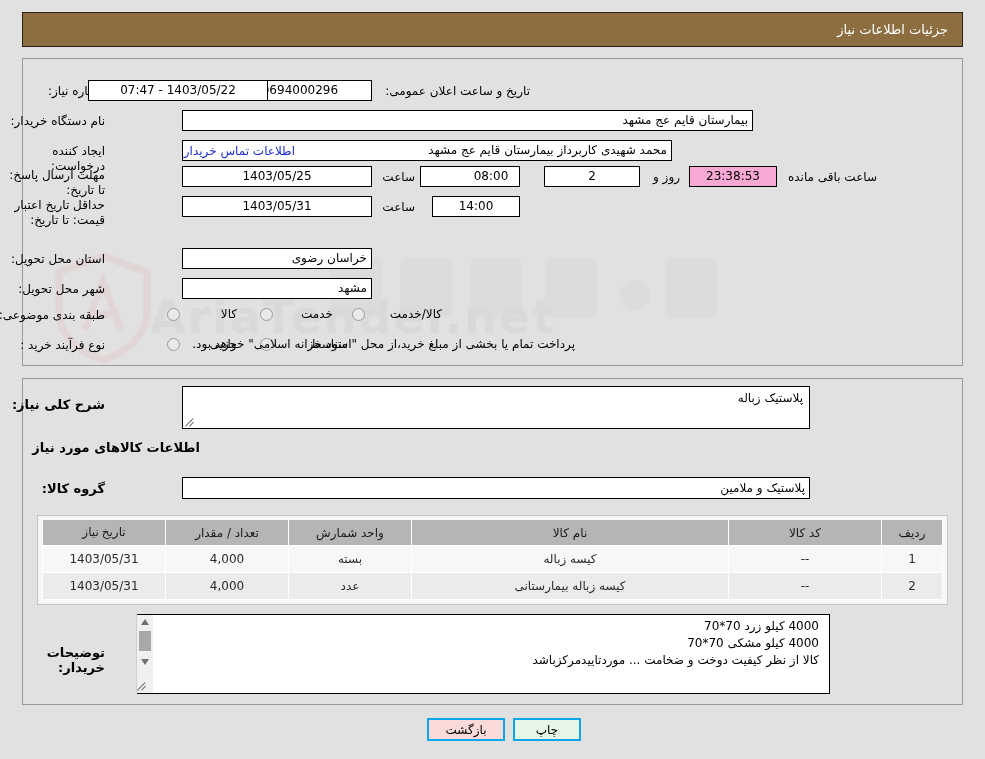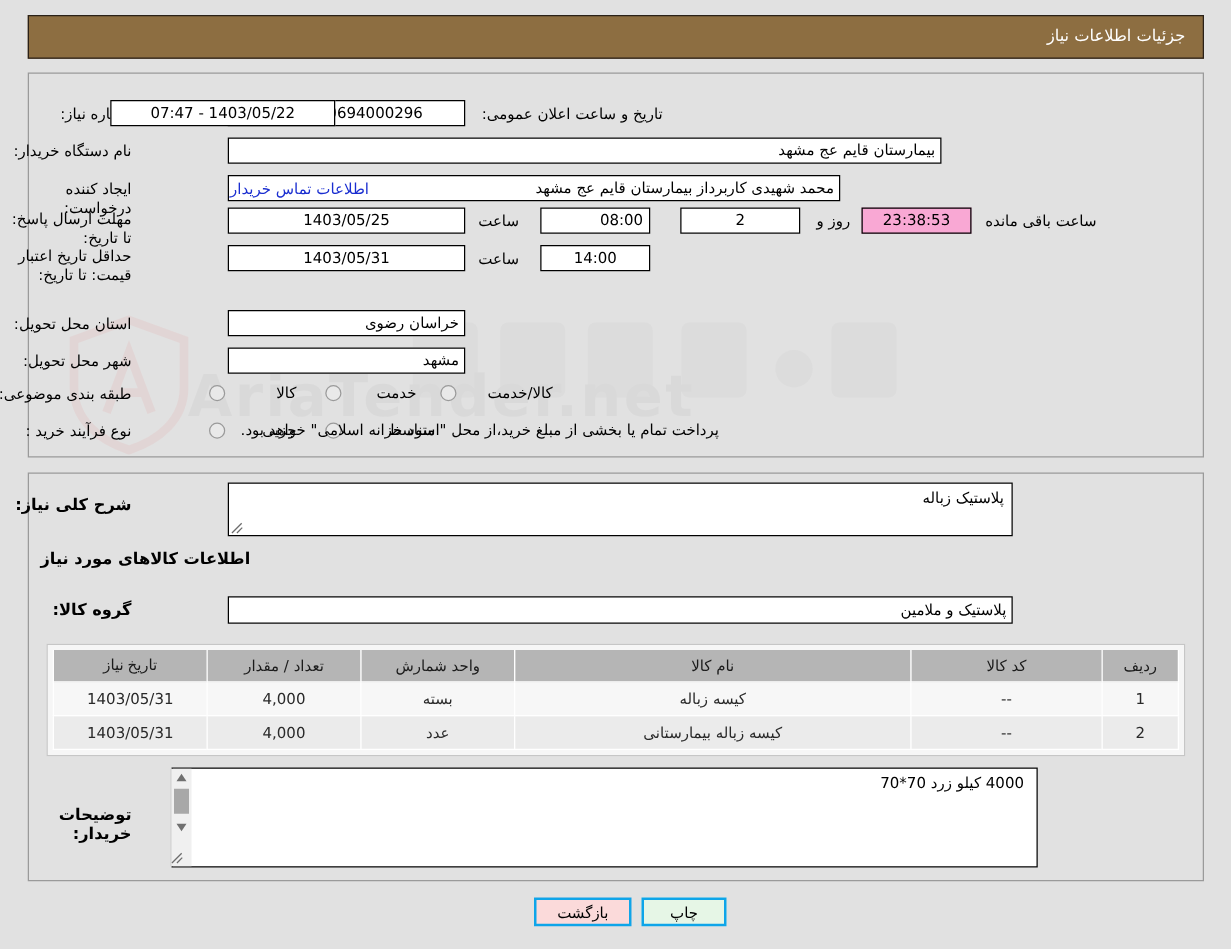--- a/index.html
+++ b/index.html
@@ -273,21 +273,21 @@
 <div class="lbl" style="right:880px; top:114px; width:100px;">نام دستگاه خریدار:</div>
 <div class="fld right" style="right:232px; top:110px; width:571px;">بیمارستان قایم  عج  مشهد</div>
 
 <div class="lbl" style="right:880px; top:144px; width:110px;">ایجاد کننده درخواست:</div>
 <div class="fld right" style="right:313px; top:140px; width:490px;">محمد شهیدی کاربرداز بیمارستان قایم  عج  مشهد</div>
 <a class="link" style="right:690px; top:144px;">اطلاعات تماس خریدار</a>
 
 <div class="lbl" style="right:880px; top:168px; width:105px;">مهلت ارسال پاسخ: تا تاریخ:</div>
 <div class="fld" style="right:613px; top:166px; width:190px;">1403/05/25</div>
 <div class="plain" style="right:570px; top:170px;">ساعت</div>
-<div class="fld" style="right:465px; top:166px; width:88px;padding-left:46px;">08:00</div>
+<div class="fld" style="right:465px; top:166px; width:100px;padding-left:46px;">08:00</div>
 <div class="fld" style="right:345px; top:166px; width:96px;">2</div>
 <div class="plain" style="right:305px; top:170px;">روز و</div>
 <div class="fld cream" style="right:208px; top:166px; width:88px;">23:38:53</div>
 <div class="plain" style="right:108px; top:170px;">ساعت باقی مانده</div>
 
 <div class="lbl" style="right:880px; top:198px; width:110px;">حداقل تاریخ اعتبار قیمت: تا تاریخ:</div>
 <div class="fld" style="right:613px; top:196px; width:190px;">1403/05/31</div>
 <div class="plain" style="right:570px; top:200px;">ساعت</div>
 <div class="fld" style="right:465px; top:196px; width:88px;">14:00</div>
 
@@ -358,20 +358,22 @@
         <td>1403/05/31</td>
       </tr>
     </tbody>
   </table>
 </div>
 
 <div class="lbl lbl-bold" style="right:880px; top:645px; width:105px;">توضیحات خریدار:</div>
 
 <div class="ta" style="right:155px; top:614px; width:693px; height:80px; padding-right:10px;">
   <div>4000 کیلو زرد 70*70</div>
+  <div>4000 کیلو مشکی 70*70</div>
+  <div>کالا  از نظر کیفیت  دوخت و ضخامت ... موردتاییدمرکزباشد</div>
 </div>
 
 <div class="sbar" style="right:832px; top:615px; height:78px;">
   <div class="sbar-arrow sbar-up" style="top:0;">
       <span></span>
     </div>
   <div class="sbar-thumb" style="top:16px; height:20px;"></div>
   <div class="sbar-arrow sbar-down" style="top:40px;">
       <span></span>
     </div>

